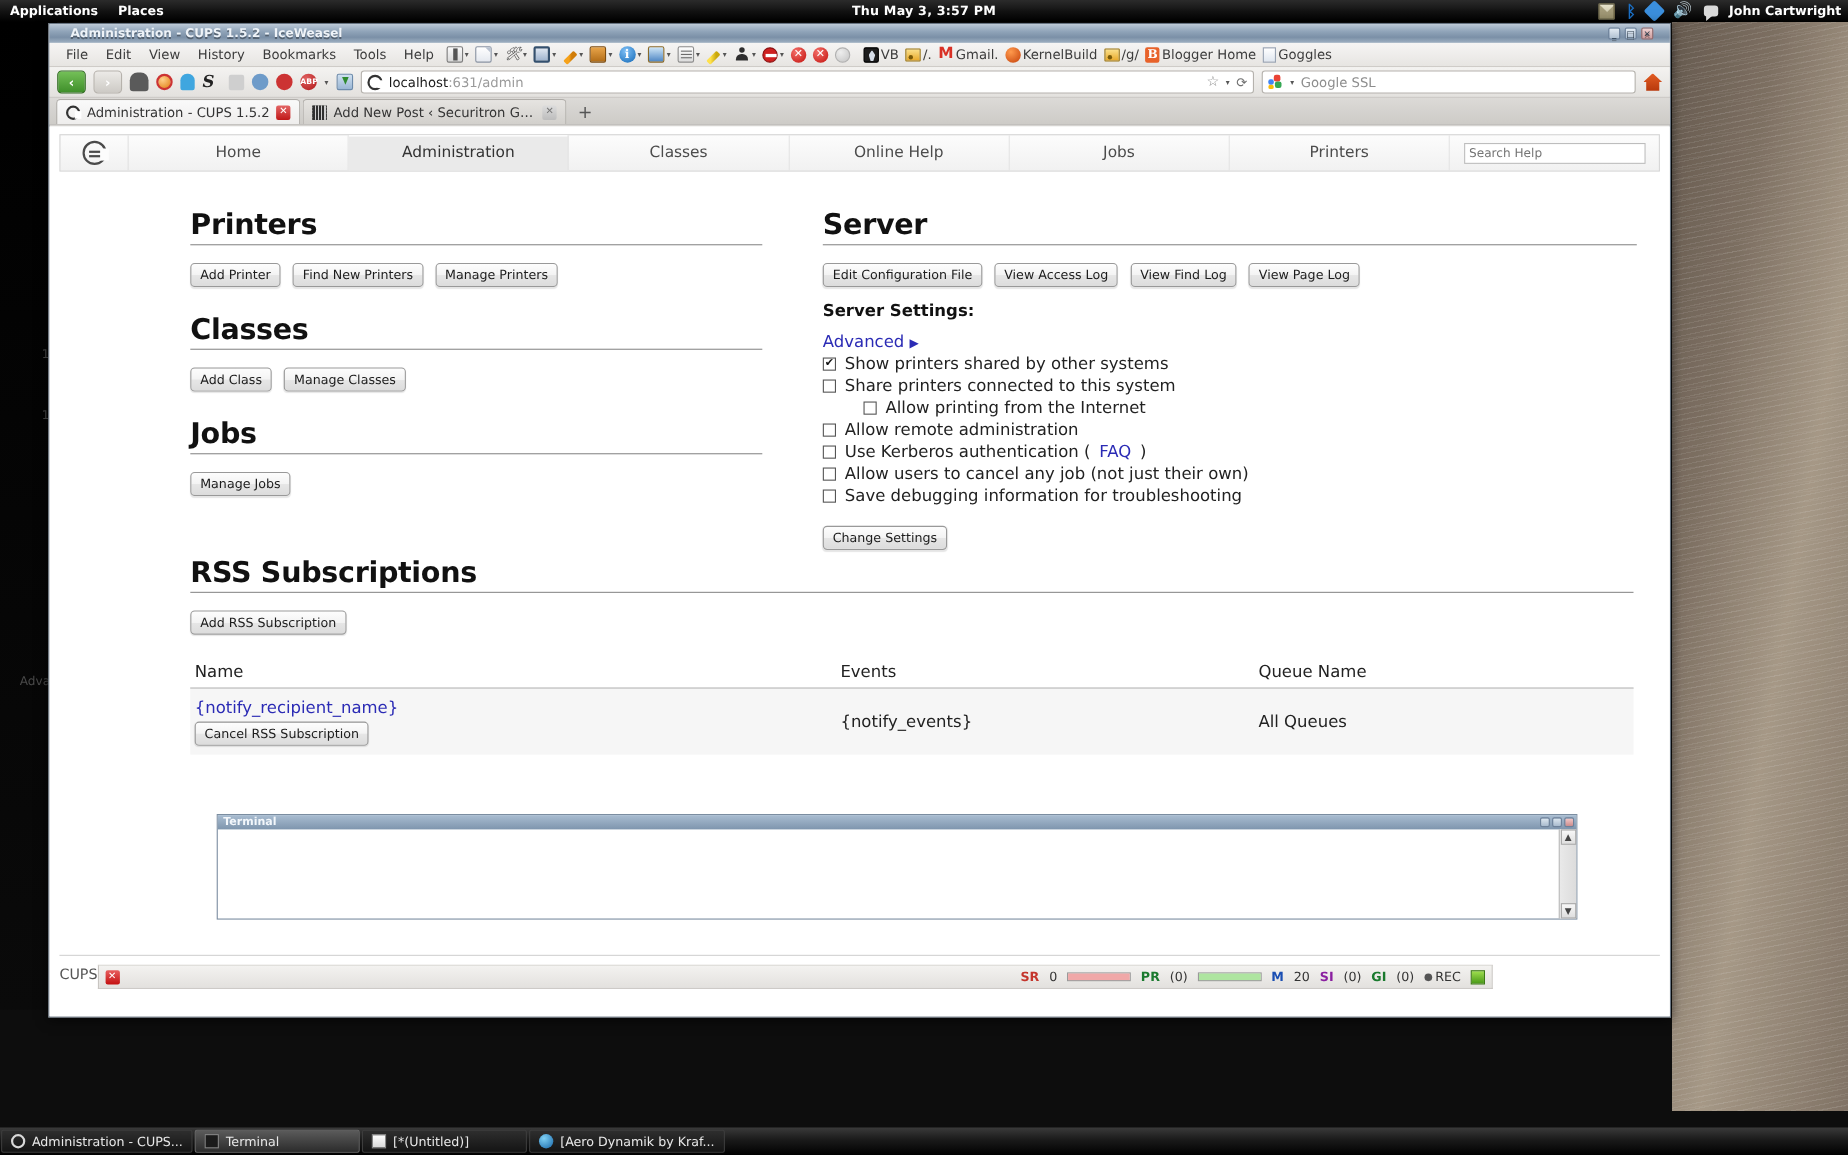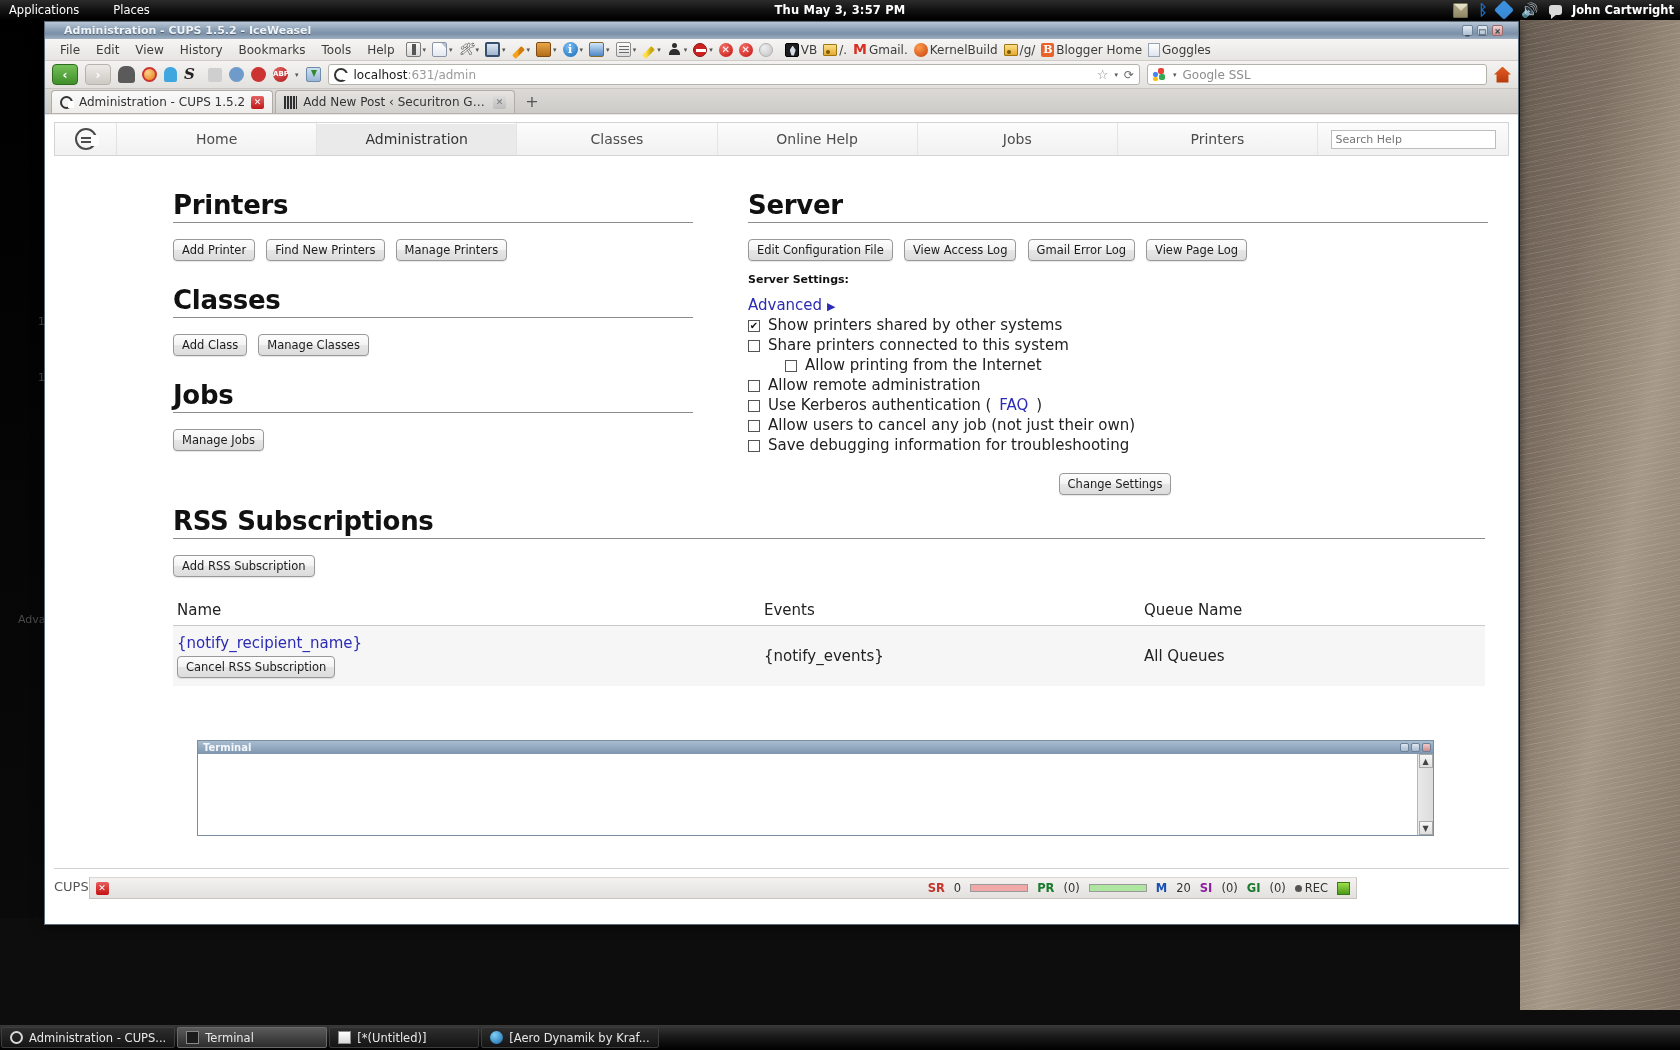--- a/index.html
+++ b/index.html
@@ -30,21 +30,21 @@
     position: absolute; color: #4a4a4a; font-size: 11px;
     font-family: "DejaVu Sans", sans-serif;
   }
   
   #top-panel {
     position: absolute; top: 0; left: 0; width: 1680px; height: 20px;
     background: linear-gradient(180deg,#2b2b2b 0%,#111 55%,#000 100%);
     color: #fff; font-size: 11.5px;
     display: flex; align-items: center;
   }
-  #top-panel .menu { display: flex; gap: 34px; padding-left: 9px; font-weight: normal; }
+  #top-panel .menu { display: flex; gap: 18px; padding-left: 9px; font-weight: bold; }
   #top-panel .menu span { cursor: default; }
   #panel-clock {
     position: absolute; left: 0; right: 0; text-align: center;
     font-size: 11.5px; font-weight: bold; letter-spacing: .2px;
   }
   #tray {
     position: absolute; right: 6px; display: flex; align-items: center; gap: 10px;
     font-size: 11.5px; font-weight: bold;
   }
   .tray-ic { width: 15px; height: 15px; display: inline-block; position: relative; }
@@ -208,29 +208,29 @@
     font-family: "DejaVu Sans", sans-serif;
   }
   .btn {
     display: inline-block; font-size: 11.5px; color: #1c1c1c;
     background: linear-gradient(180deg,#fdfdfd 0%,#f3f3f3 50%,#e6e6e6 51%,#dcdcdc 100%);
     border: 1px solid #999; border-radius: 4px; padding: 3px 8px; margin-right: 6px;
     font-family: "DejaVu Sans", sans-serif; line-height: 14px;
     box-shadow: 0 1px 1px rgba(0,0,0,.10);
   }
   .btn-row { margin-bottom: 24px; }
-  .srv-settings-title { font-size: 11px; font-weight: bold; color: #111; margin: 12px 0 10px 0;}
+  .srv-settings-title { font-size: 15px; font-weight: bold; color: #111; margin: 12px 0 10px 0;}
   .adv-link { font-size: 15px; color: #2b2bb5; margin-bottom: 2px; }
   .adv-link .tri { color: #2b2bb5; font-size: 11px; }
   .chk-row { display: flex; align-items: center; gap: 8px; font-size: 15px; color: #222; line-height: 19px; margin: 1px 0;}
   .chk-row.indent { padding-left: 37px; }
   .cbx { width: 12px; height: 12px; border: 1px solid #555; background: #fff; flex:none;
     display:flex;align-items:center;justify-content:center; font-size:10px; color:#111; line-height:12px;}
   .faq { color: #2b2bb5; }
-  .change-btn { margin-top: 18px; text-align: center; }
+  .change-btn { margin-top: 18px; }
   .rss-wrap { position: absolute; left: 128px; top: 350px; width: 1312px; }
   .rss-table { width: 100%; border-collapse: collapse; margin-top: 20px; }
   .rss-table th {
     text-align: left; font-size: 15px; font-weight: normal; color: #222;
     padding: 0 0 6px 4px; border-bottom: 1px solid #c9c9c9;
   }
   .rss-table td { padding: 8px 4px; font-size: 15px; color: #222; background: #f6f6f6; vertical-align: middle;}
   .rss-table td a { color: #2b2bb5; }
   .rss-name-link { font-size: 15px; color: #2b2bb5; display: block; margin-bottom: 4px;}
   .col-events { width: 380px; }
@@ -527,21 +527,21 @@
           <div class="btn-row">
             <span class="btn">Manage Jobs</span>
           </div>
         </div>
 
         <div class="col-right">
           <h2 class="sec">Server</h2>
           <div class="btn-row" style="margin-bottom:6px">
             <span class="btn">Edit Configuration File</span>
             <span class="btn">View Access Log</span>
-            <span class="btn">Gmail Error Log</span>
+            <span class="btn">View Find Log</span>
             <span class="btn">View Page Log</span>
           </div>
 
           <div class="srv-settings-title">Server Settings:</div>
 
           <div class="adv-link">
             <span>Advanced</span>
             <span class="tri">▶</span>
           </div>
 

